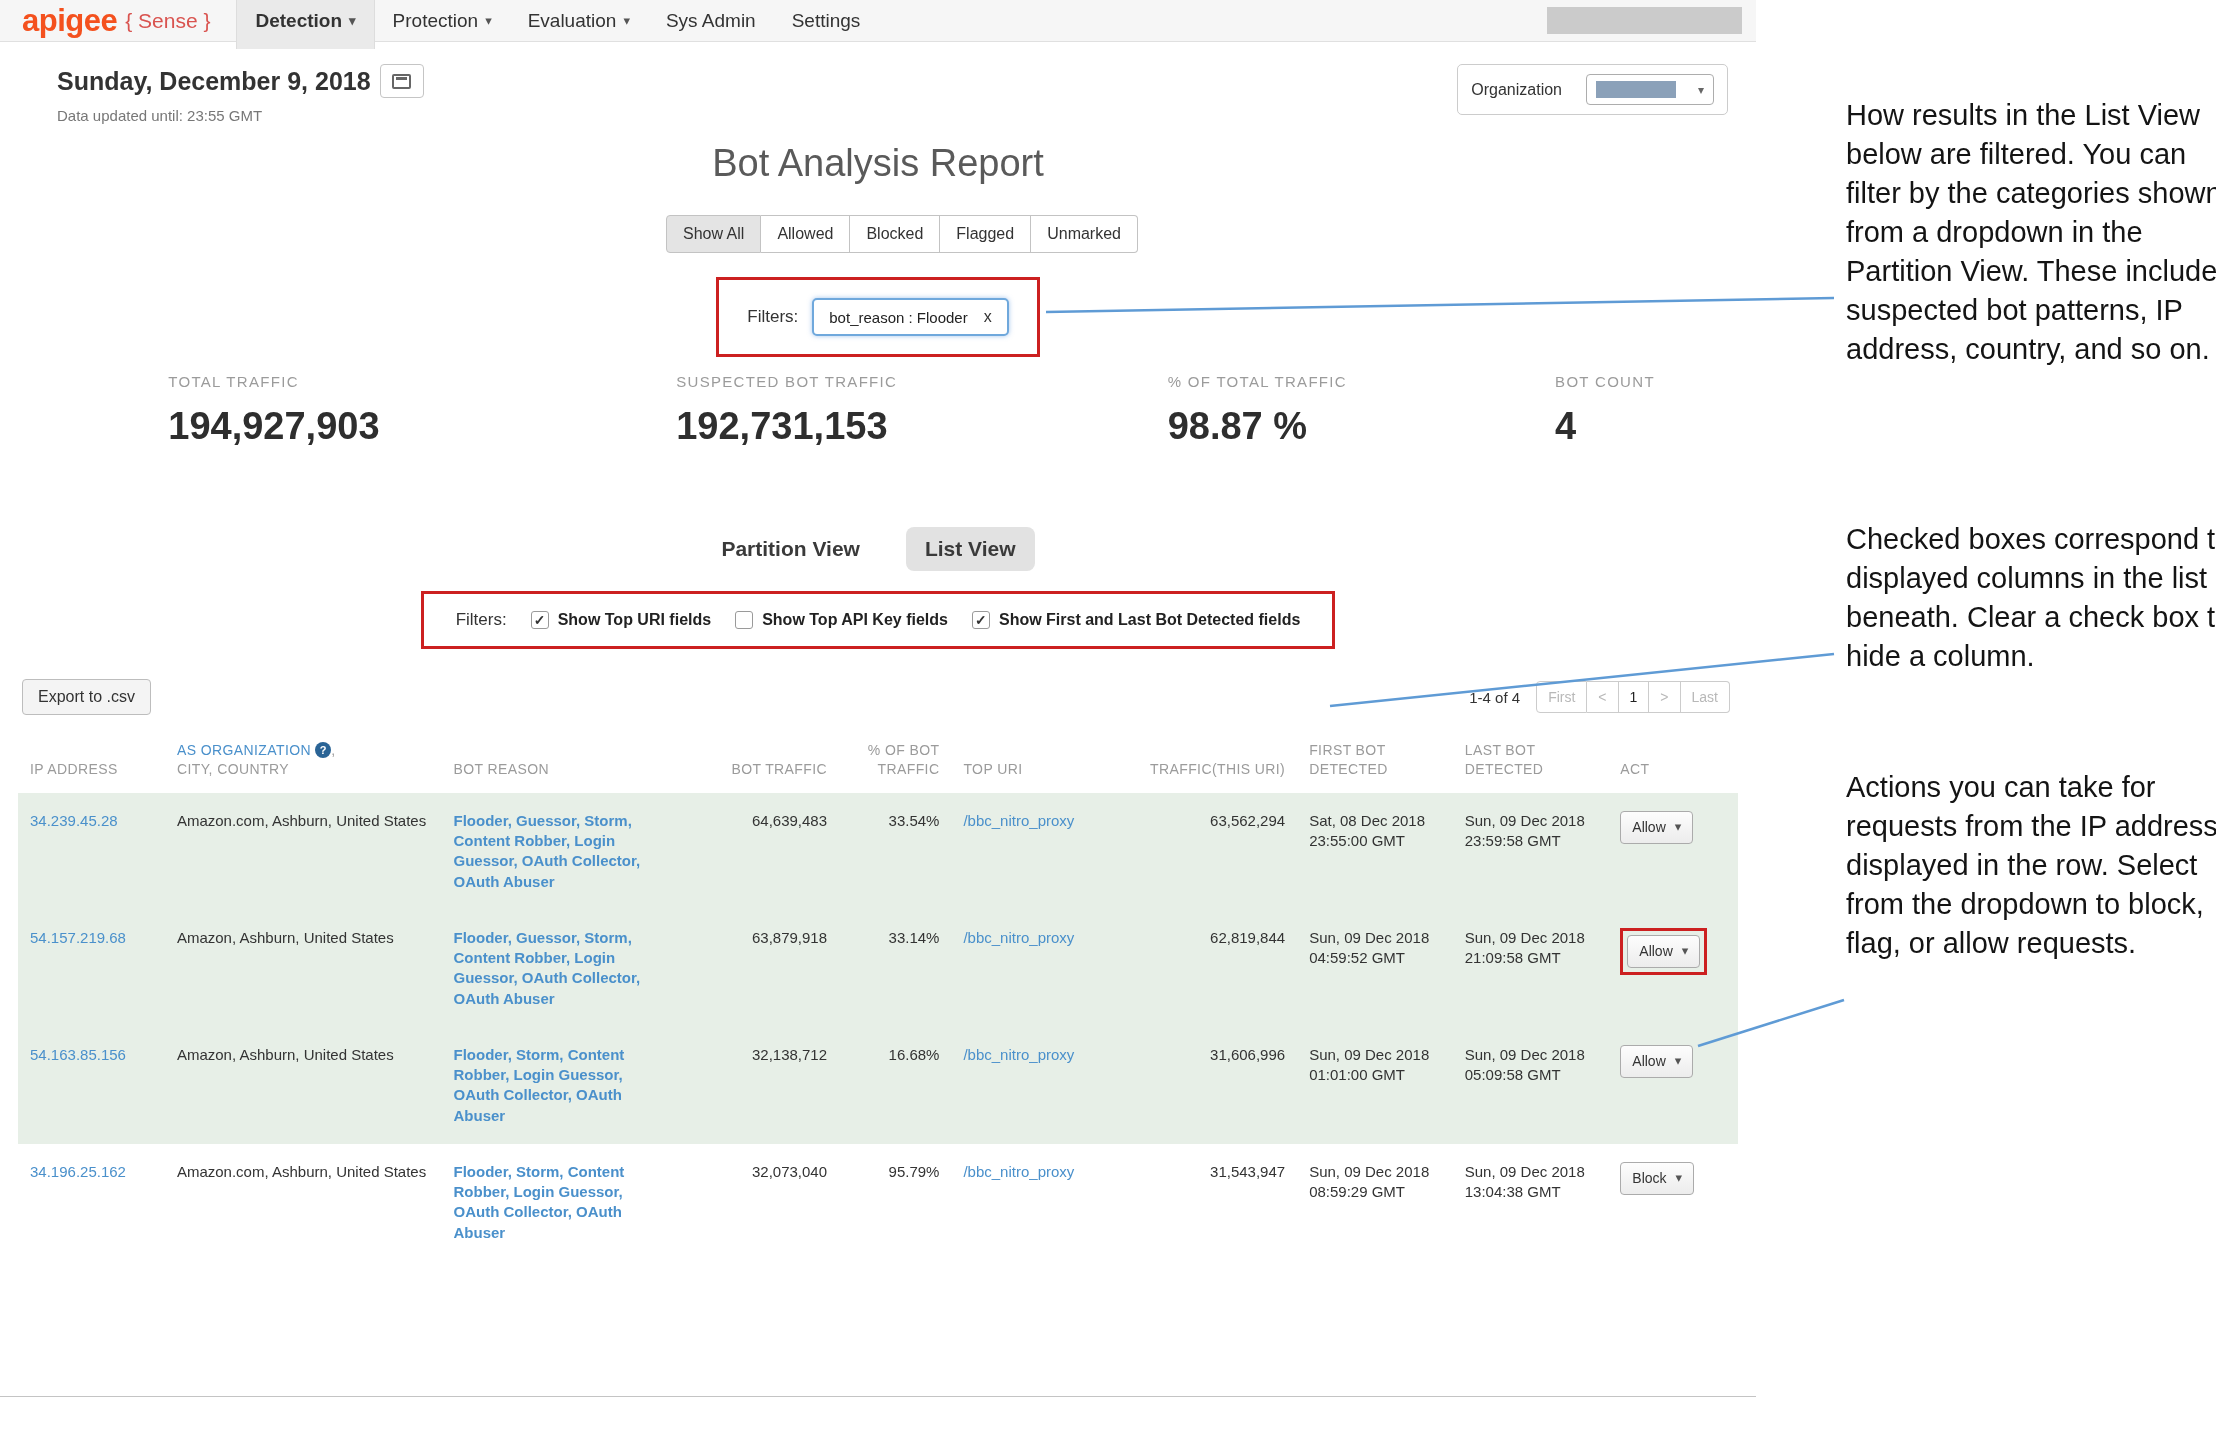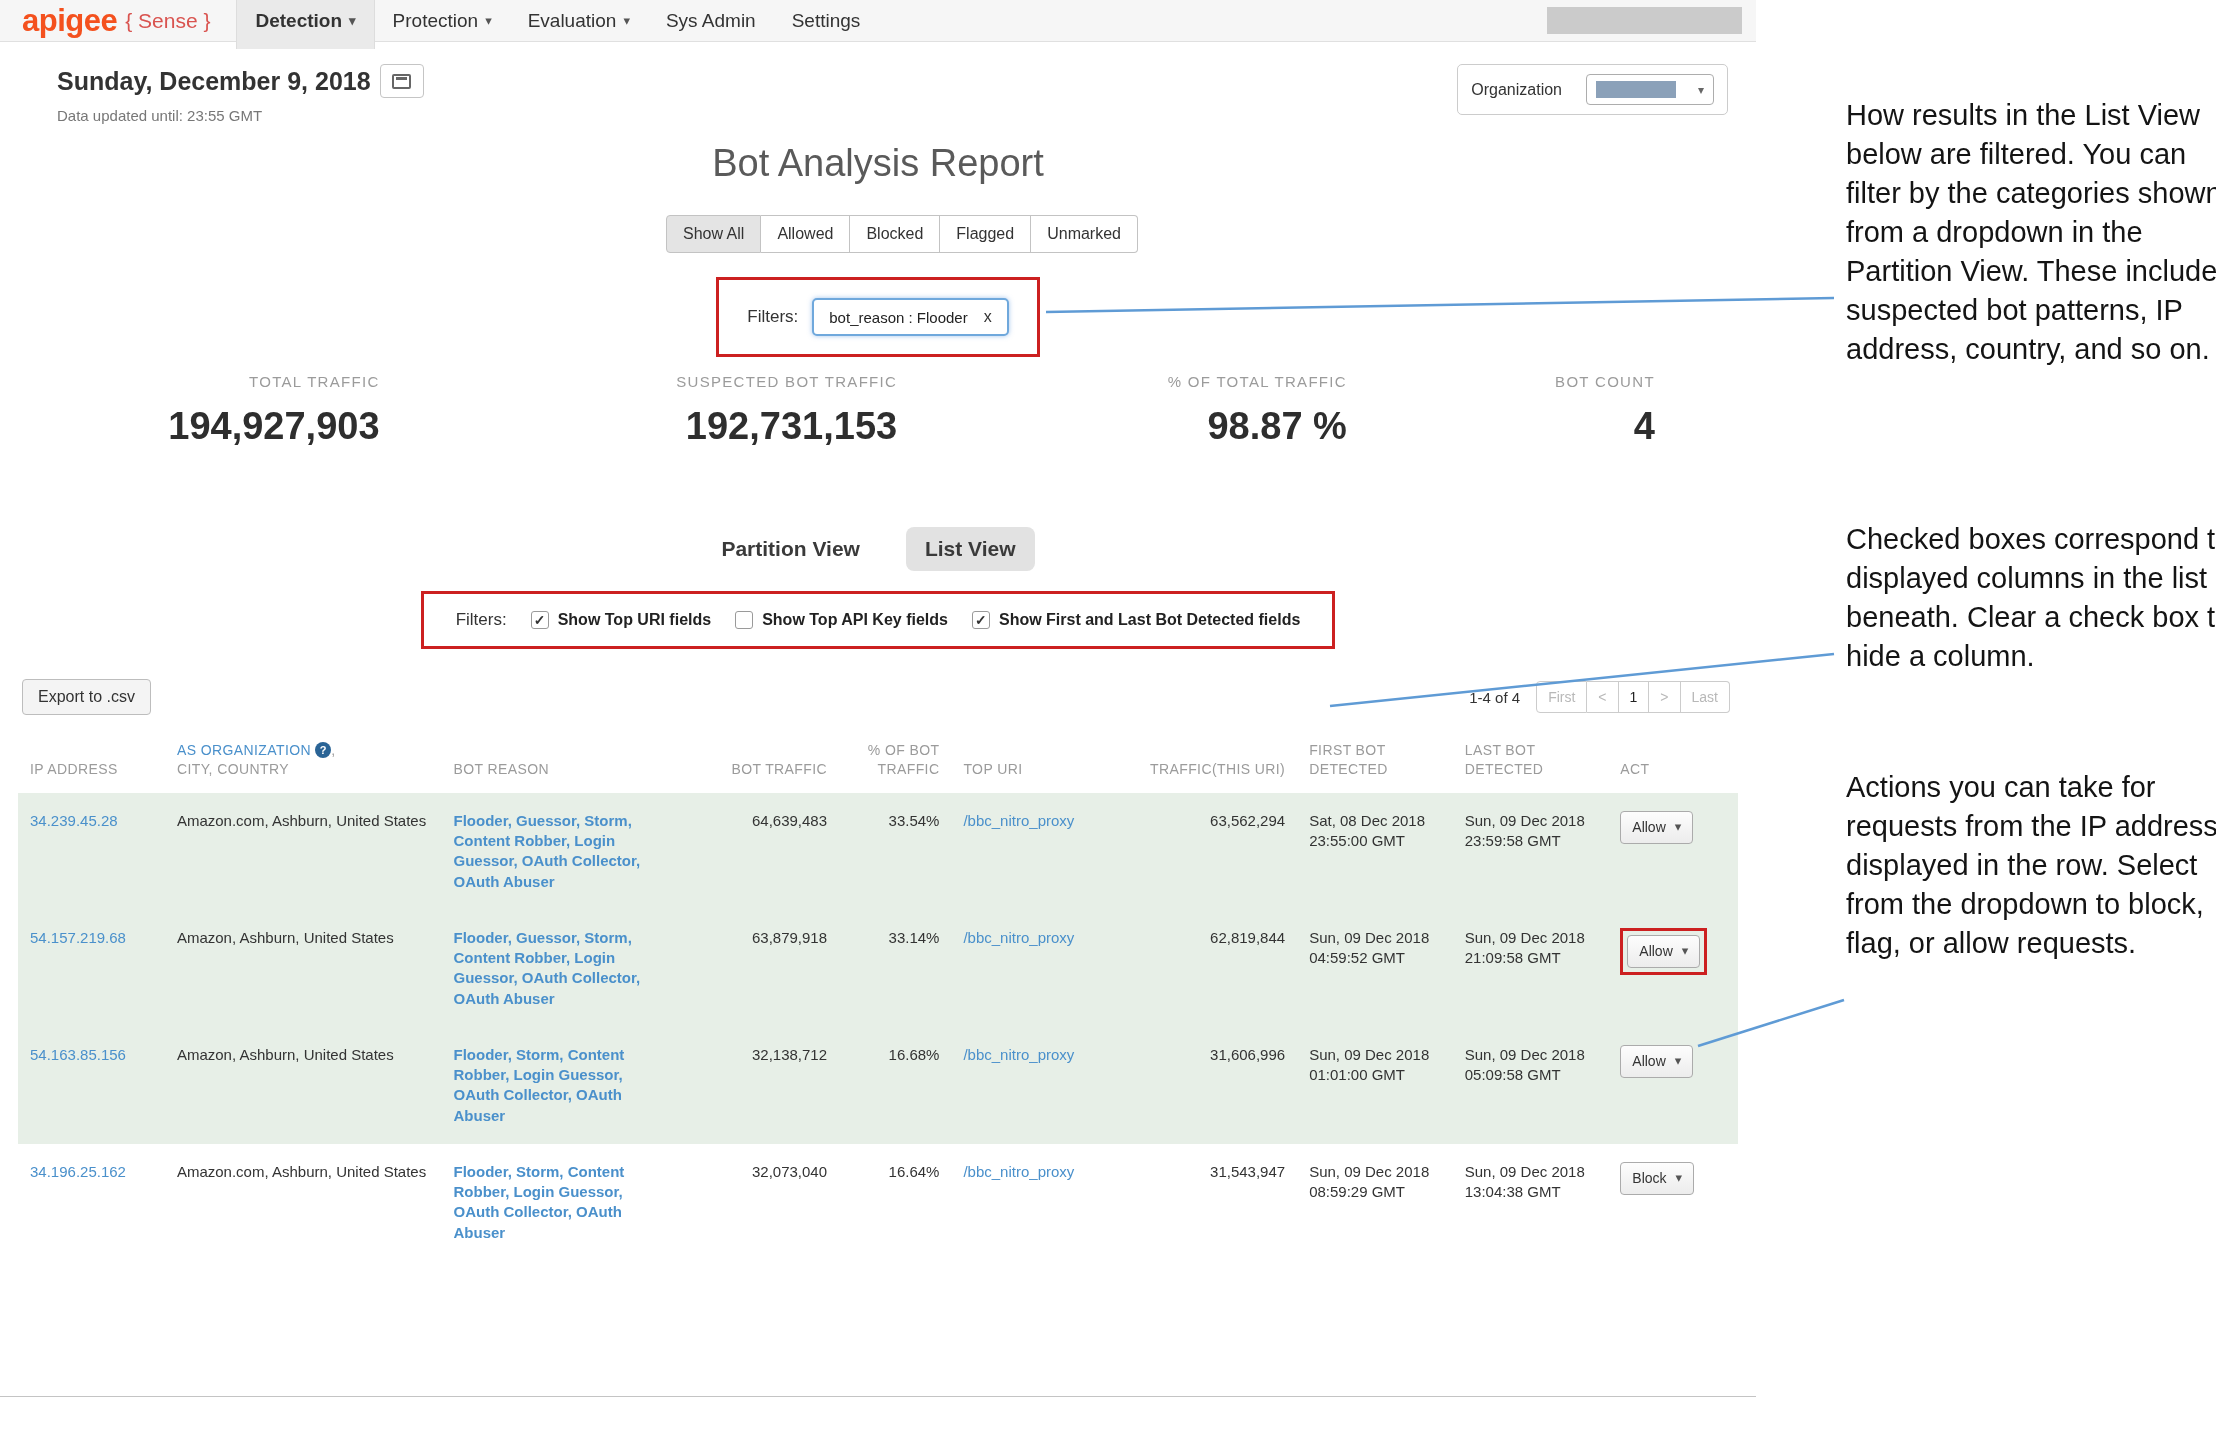--- a/index.html
+++ b/index.html
@@ -41,21 +41,21 @@
   .red-box-1 { margin-top: 24px; border: 3px solid #cc2020; padding: 18px 28px; }
   .filter-bar { display: flex; align-items: center; gap: 14px; }
   .filters-label { font-size: 17px; color: #333; }
   .filter-chip { display: flex; align-items: center; gap: 16px; border: 2px solid #6fa8dc; border-radius: 5px; padding: 8px 15px; background: #fff; box-shadow: 0 0 5px rgba(90,150,220,0.55); cursor: pointer; }
   .chip-text { font-size: 15px; color: #222; }
   .chip-close { font-size: 16px; color: #333; cursor: pointer; }
 
   
   .section-title { font-size: 21px; color: #444; margin: 36px 0 0 22px; }
   .stats { position: relative; height: 130px; margin-top: 16px; }
-  .stat { position: absolute; transform: translateX(-50%); text-align: right; white-space: nowrap; }
+  .stat { position: absolute; transform: translateX(-50%); text-align: left; white-space: nowrap; }
   .stat-label { font-size: 15px; color: #9b9b9b; letter-spacing: 1.3px; }
   .stat-value { font-size: 38px; font-weight: bold; color: #2e2e2e; margin-top: 15px; }
   .stat1 { left: 15.6%; } .stat2 { left: 44.8%; } .stat3 { left: 71.6%; } .stat4 { left: 91.4%; }
 
   
   .views-row { display: flex; justify-content: center; align-items: center; gap: 46px; margin-top: 24px; }
   .view-label { font-size: 21px; font-weight: bold; color: #3a3a3a; cursor: pointer; }
   .view-pill { background: #e2e2e2; border-radius: 8px; padding: 10px 19px; }
   .red-box-2 { margin-top: 20px; border: 3px solid #cc2020; padding: 16px 32px; }
   .cbx-bar { display: flex; align-items: center; gap: 24px; }
@@ -306,21 +306,21 @@
             <span>Allow</span>
             <span class="caret">▾</span>
           </span>
         </td>
       </tr>
       <tr>
         <td><a class="link">34.196.25.162</a></td>
         <td>Amazon.com, Ashburn, United States</td>
         <td><span class="reason-links">Flooder, Storm, Content Robber, Login Guessor, OAuth Collector, OAuth Abuser</span></td>
         <td class="num">32,073,040</td>
-        <td class="num">16.64%</td>
+        <td class="num">95.79%</td>
         <td><a class="link">/bbc_nitro_proxy</a></td>
         <td class="num">31,543,947</td>
         <td>Sun, 09 Dec 2018 08:59:29 GMT</td>
         <td>Sun, 09 Dec 2018 13:04:38 GMT</td>
         <td>
           <span class="act-btn">
             <span>Block</span>
             <span class="caret">▾</span>
           </span>
         </td>

